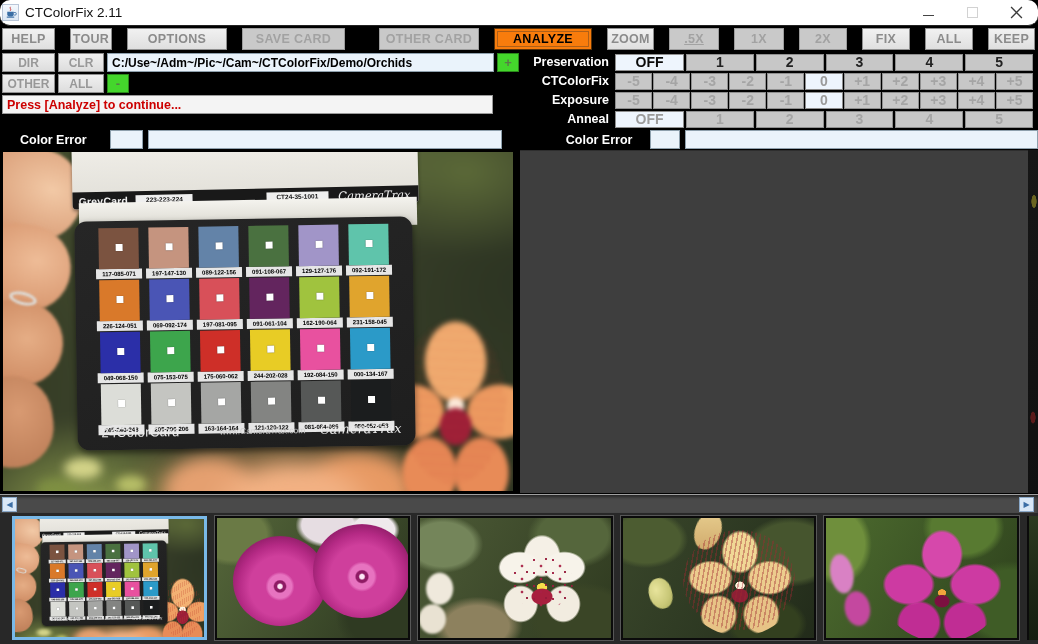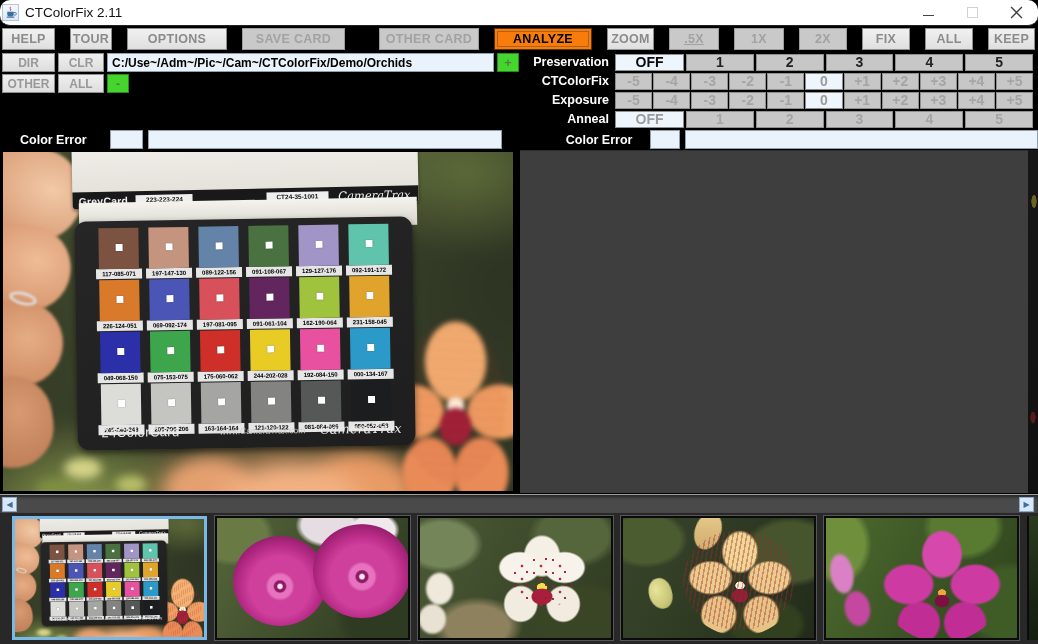--- a/index.html
+++ b/index.html
@@ -267,20 +267,23 @@
         <div class="sm-btn">DIR</div>
         <div class="sm-btn w2">CLR</div>
         <div class="field grow">C:/Use~/Adm~/Pic~/Cam~/CTColorFix/Demo/Orchids</div>
         <div class="gbtn">+</div>
       </div>
       <div class="lrow">
         <div class="sm-btn">OTHER</div>
         <div class="sm-btn w2">ALL</div>
         <div class="gbtn">-</div>
       </div>
+      <div class="lrow">
+        <div class="status-field">Press [Analyze] to continue...</div>
+      </div>
     </div>
 
     <div class="right-ctrl" id="adjustments">
         <div class="arow">
           <div class="arow-label">Preservation</div>
           <div class="abtns">
             <div class="adj-btn sel en first-off">OFF</div>
             <div class="adj-btn en">1</div>
             <div class="adj-btn en">2</div>
             <div class="adj-btn en">3</div>

